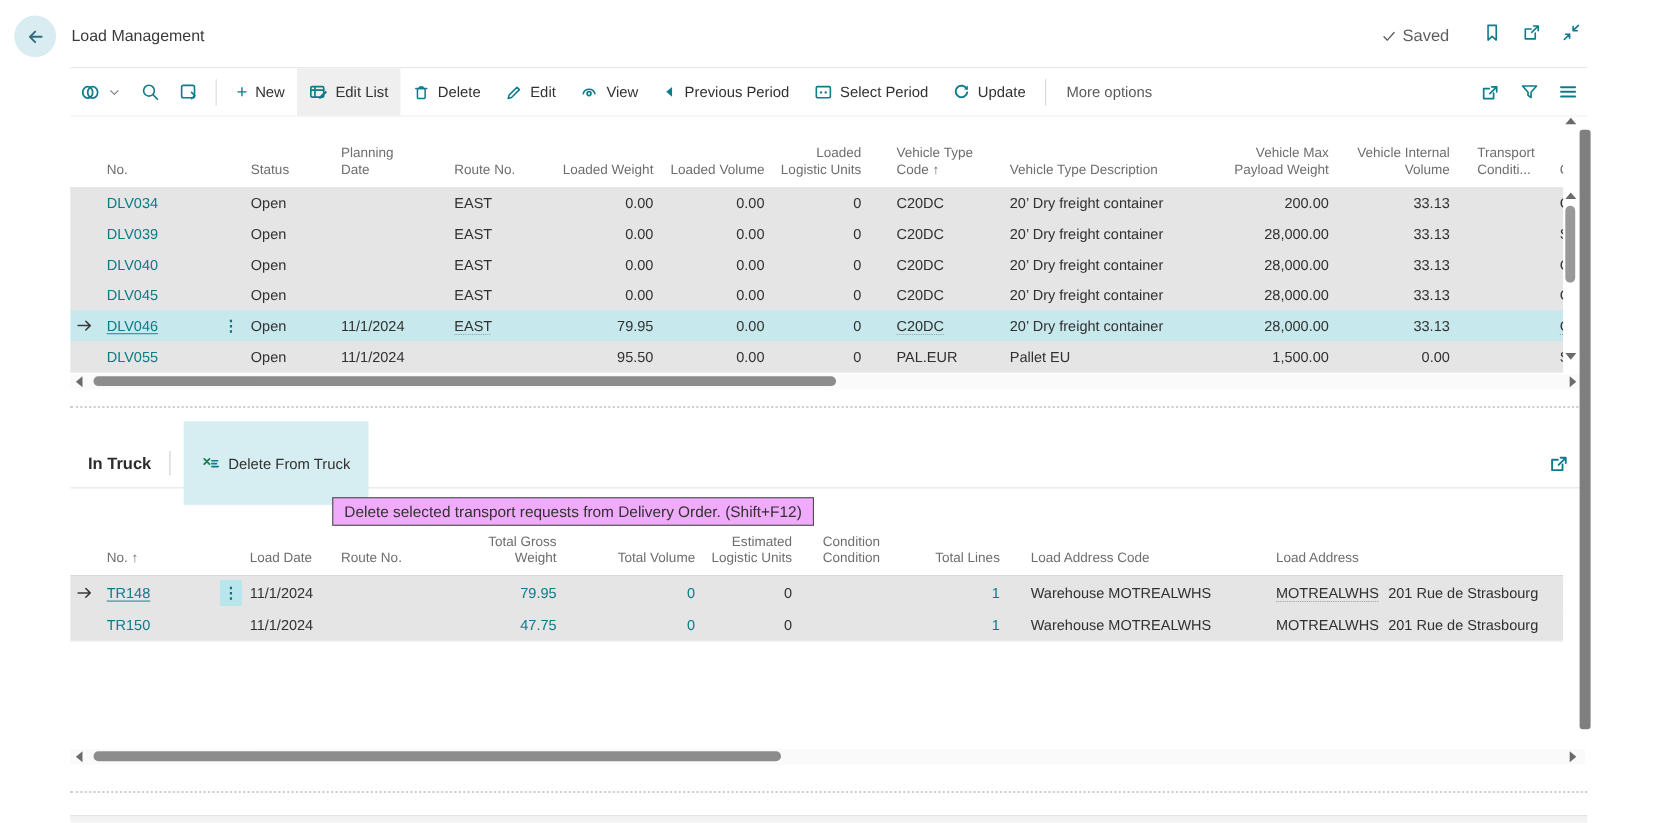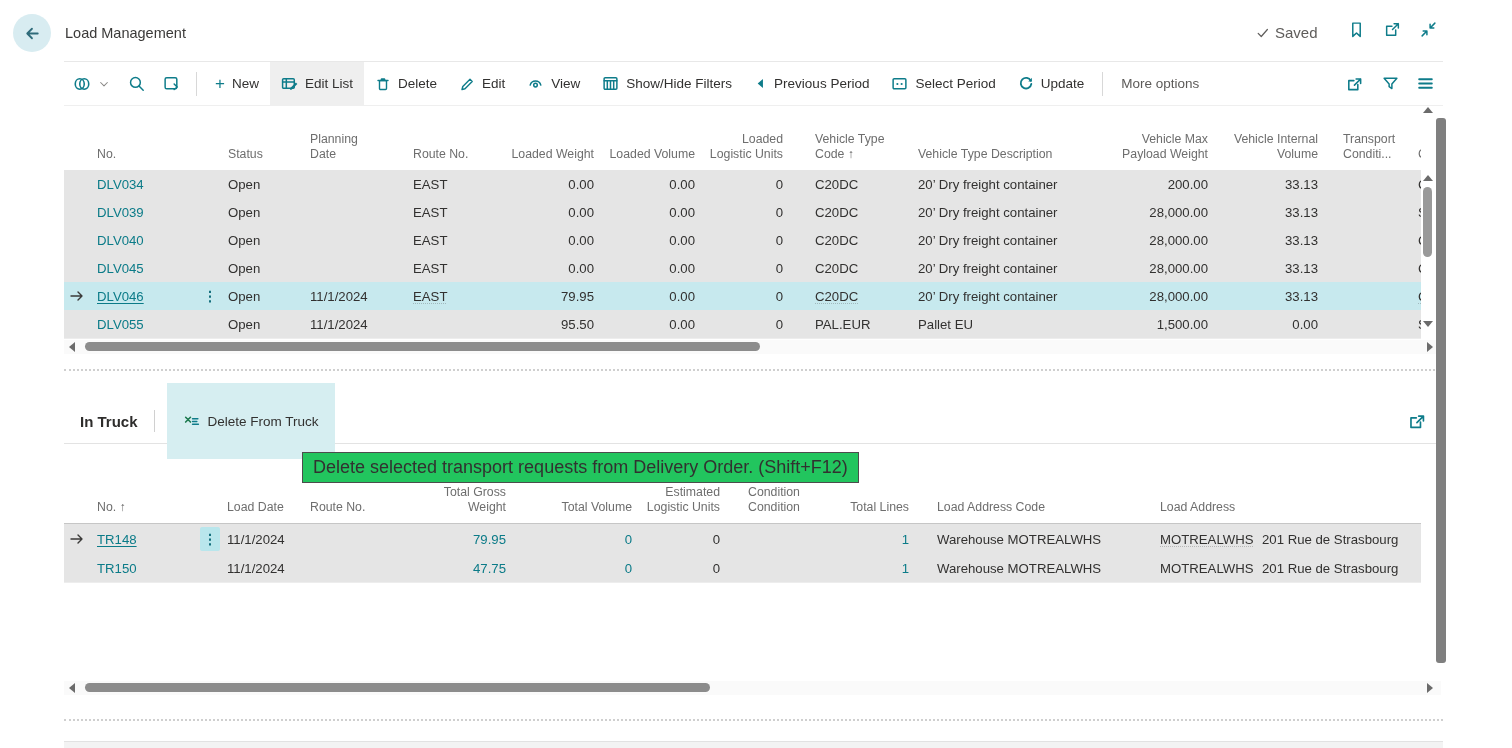--- a/index.html
+++ b/index.html
@@ -96,22 +96,22 @@
   
   .dotted{position:absolute;left:64px;width:1379px;border-top:2px dotted #cfcfcf;}
   .part-header{position:absolute;left:64px;top:399px;width:1379px;height:44px;
                border-bottom:1px solid #e3e3e3;display:flex;align-items:center;}
   .part-title{font-size:15px;font-weight:600;color:#2e2d2c;padding-left:16px;}
   .part-sep{width:1px;height:22px;background:#d0d0d0;margin:0 12px 0 16px;}
   .chip-btn{display:flex;align-items:center;gap:8px;background:#d6eef1;height:100%;
             padding:16px 16px;font-size:13.5px;cursor:pointer;}
   .part-share{margin-left:auto;padding-right:16px;cursor:pointer;}
 
-  .tooltip{position:absolute;left:302px;top:452px;z-index:30;background:#22c55e;
-           border:1px solid #4c4c4c;padding:4px 10px;font-size:18px;color:#323130;white-space:nowrap;}
+  .tooltip{position:absolute;left:302px;top:452px;z-index:30;background:#f0abfc;
+           border:1px solid #4c4c4c;padding:4px 10px;font-size:14px;color:#323130;white-space:nowrap;}
 
   .bottom-strip{position:absolute;left:64px;top:741px;width:1379px;height:7px;
                 background:#f3f3f3;border-top:1px solid #e2e2e2;}
 </style>
 </head>
 <body>
 
 <div class="app">
 
   <div class="back-btn">
@@ -213,29 +213,20 @@
       <span>Edit</span>
     </div>
     <div class="tb-item">
       <span>
         <svg width="17" height="17" viewBox="0 0 16 16">
             <path class="ic" d="M3 9.5a5.2 5.2 0 0 1 10 0"></path>
             <circle class="ic" cx="8" cy="9.5" r="1.7"></circle>
           </svg>
       </span>
       <span>View</span>
-    </div>
-    <div class="tb-item">
-      <span>
-        <svg width="17" height="17" viewBox="0 0 16 16">
-            <rect class="ic" x="2" y="2.5" width="12" height="11" rx="1"></rect>
-            <path class="ic" d="M2 5.5h12M5 5.5v8M8 5.5v8M11 5.5v8"></path>
-          </svg>
-      </span>
-      <span>Show/Hide Filters</span>
     </div>
     <div class="tb-item">
       <span>
         <svg width="13" height="13" viewBox="0 0 16 16">
             <path d="M11 2.5L4.5 8 11 13.5z" fill="#0e7c8a"></path>
           </svg>
       </span>
       <span>Previous Period</span>
     </div>
     <div class="tb-item">

